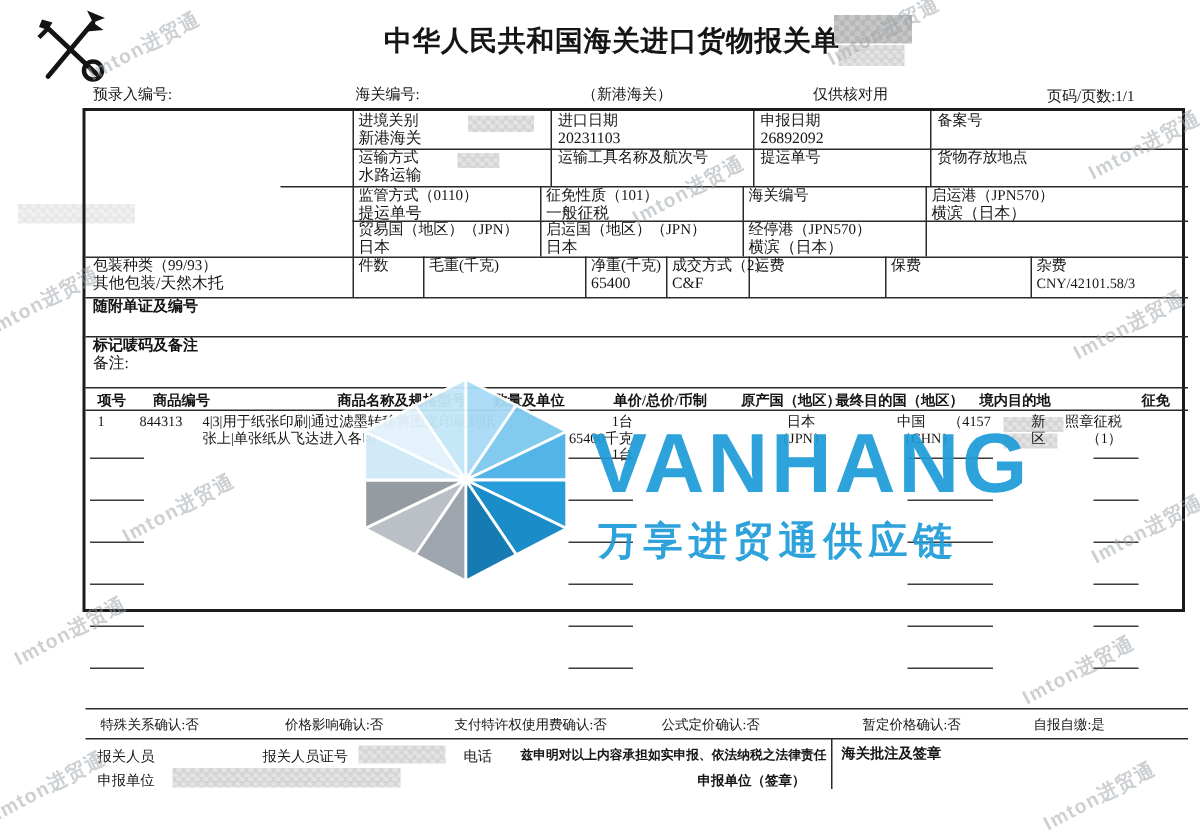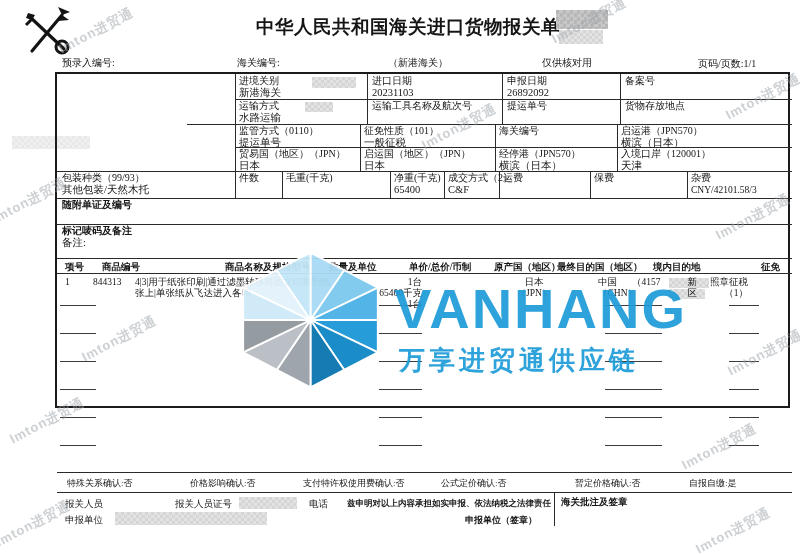--- a/index.html
+++ b/index.html
@@ -134,24 +134,20 @@
     <div class="val">日本</div>
   </div>
   <div class="cell" style="left:307px;top:74px">
     <div class="lab">启运国（地区）（JPN）</div>
     <div class="val">日本</div>
   </div>
   <div class="cell" style="left:442px;top:74px">
     <div class="lab">经停港（JPN570）</div>
     <div class="val">横滨（日本）</div>
   </div>
-  <div class="cell" style="left:564px;top:74px">
-    <div class="lab">入境口岸（120001）</div>
-    <div class="val">天津</div>
-  </div>
 
   <div class="cell" style="left:5px;top:98px">
     <div class="lab">包装种类（99/93）</div>
     <div class="val">其他包装/天然木托</div>
   </div>
   <div class="cell" style="left:182px;top:98px">
     <div class="lab">件数</div>
   </div>
   <div class="cell" style="left:229px;top:98px">
     <div class="lab">毛重(千克)</div>

